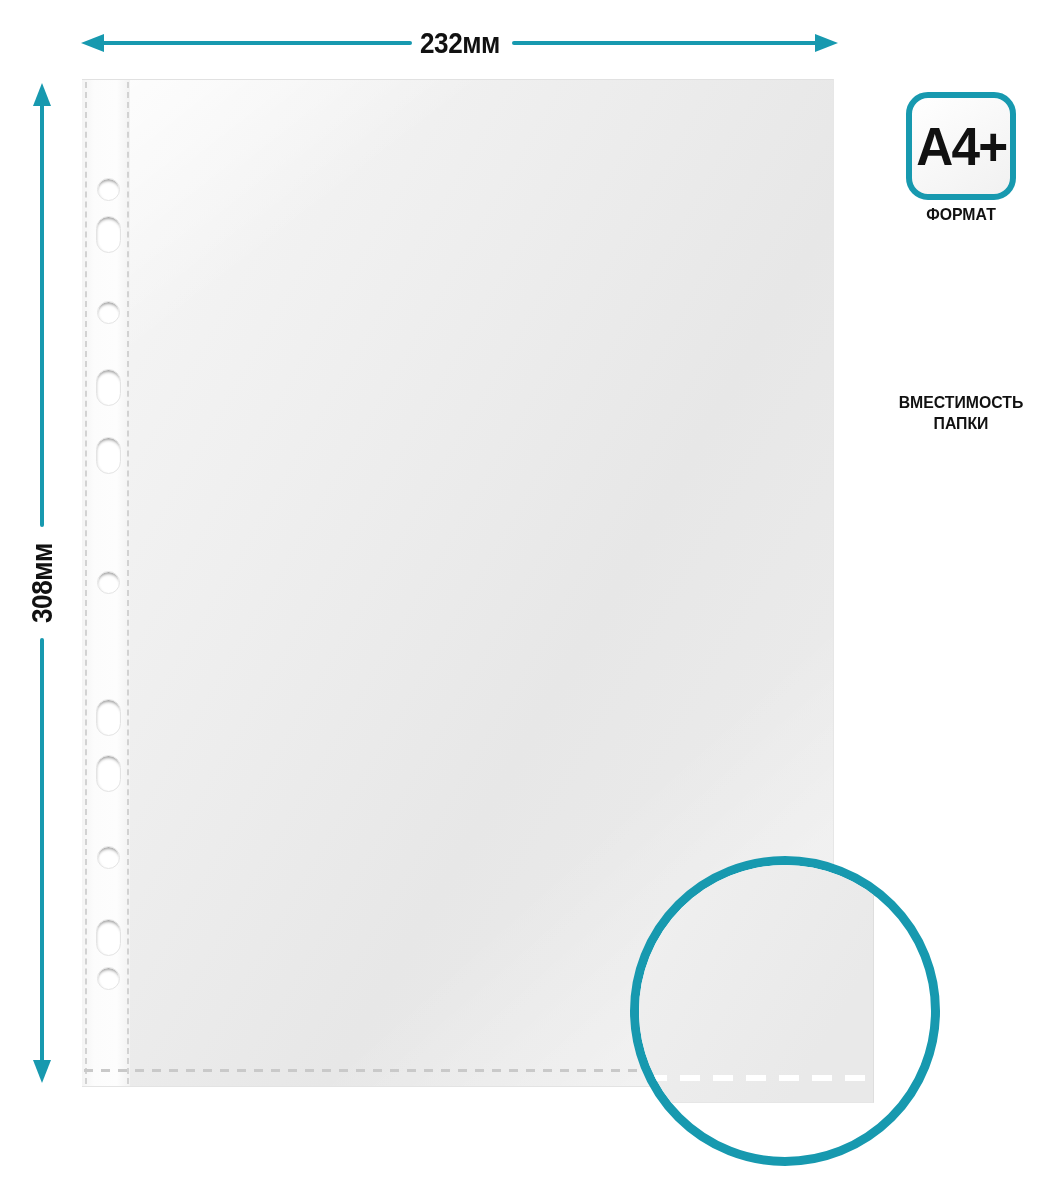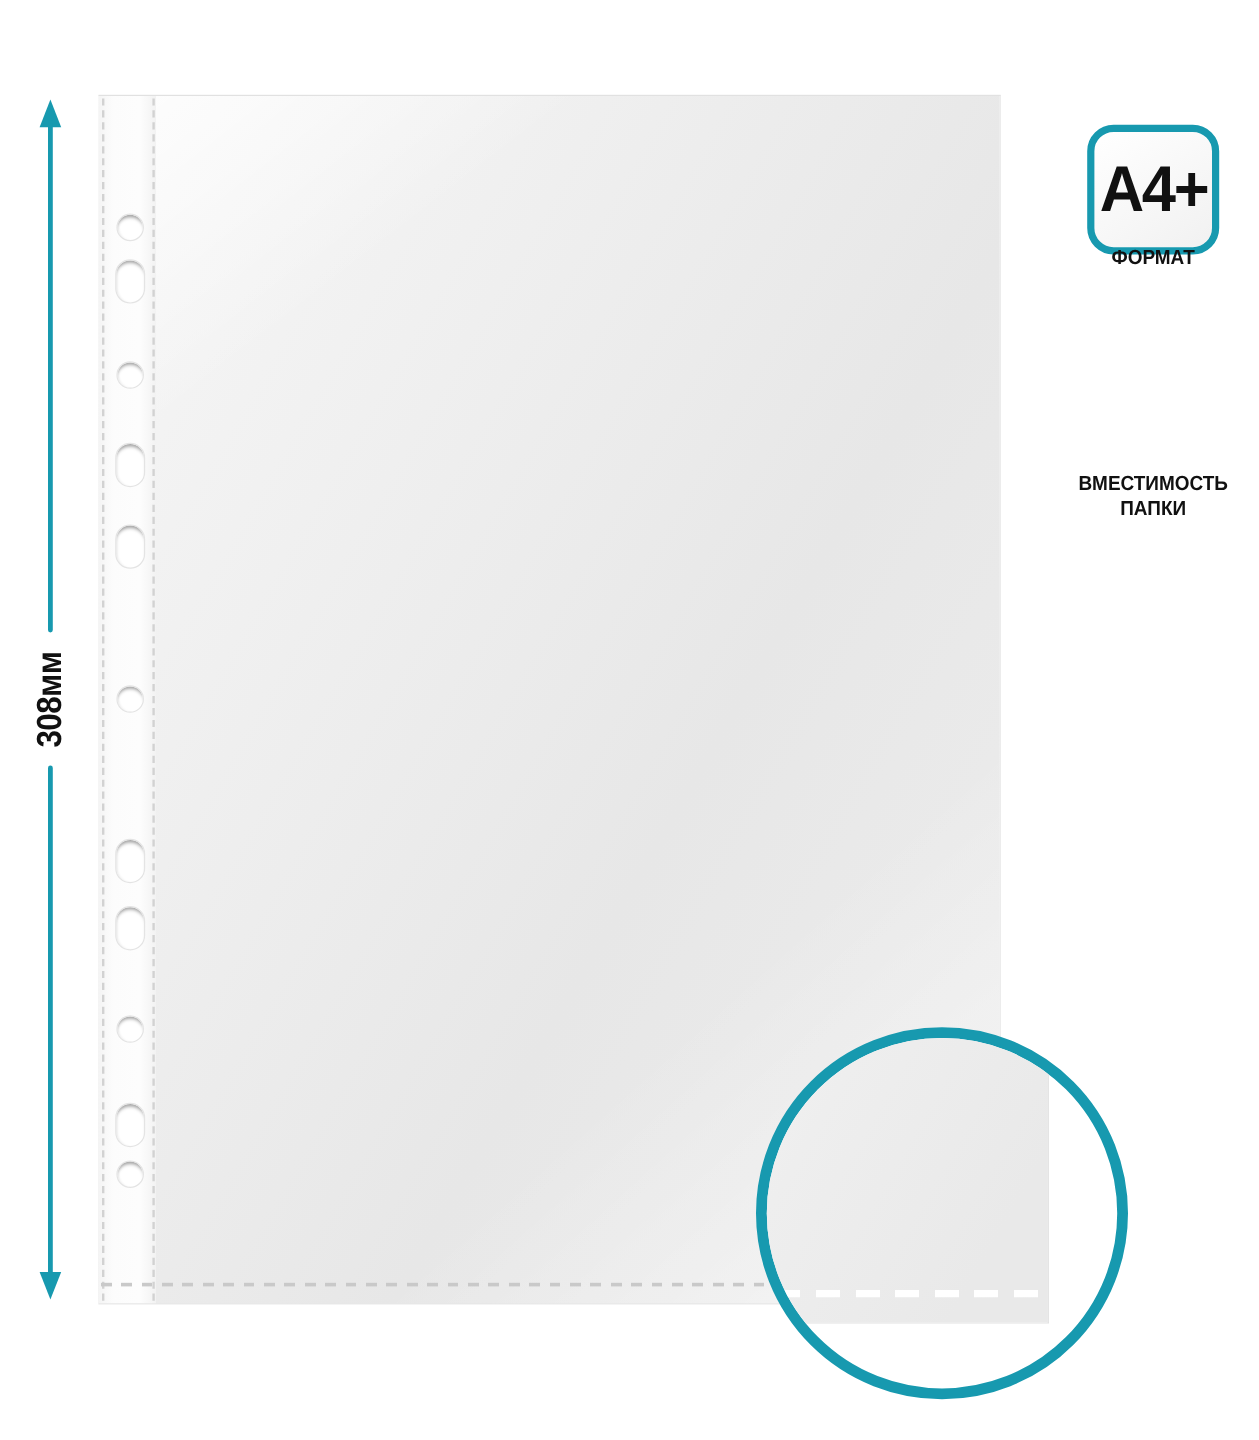--- a/index.html
+++ b/index.html
@@ -81,34 +81,41 @@
     background:repeating-linear-gradient(90deg,#ffffff 0 20px,rgba(0,0,0,0) 20px 33px);
   }
 
   
   .badge{
     position:absolute;width:110px;height:108px;box-sizing:border-box;
     border:6px solid var(--accent);border-radius:22px;
     background:linear-gradient(145deg,#ffffff 0%,#f1f1f1 100%);
     display:flex;flex-direction:column;align-items:center;justify-content:center;
   }
-  .badge-a4{left:906px;top:104px;}
+  .badge-a4{left:906px;top:92px;}
   .badge-cap{left:906px;top:272px;}
   .badge-value{font-size:54px;font-weight:700;letter-spacing:-2px;transform:scaleX(.95);line-height:1;}
   .badge-value-num{font-size:48px;}
   .badge-unit{font-size:21px;font-weight:700;transform:scaleX(.95);margin-top:3px;letter-spacing:0;}
   .caption{position:absolute;text-align:center;font-weight:700;font-size:17px;transform:scaleX(.93);line-height:1.22;}
   .cap-a4{left:896px;top:205px;width:130px;}
   .cap-cap{left:876px;top:393px;width:170px;}
 </style>
 </head>
 <body>
 
 <div class="canvas">
 
+  <div class="harrow">
+    <span class="ah ah-left"></span>
+    <span class="hline hline-l"></span>
+    <span class="dim-label">232мм</span>
+    <span class="hline hline-r"></span>
+    <span class="ah ah-right"></span>
+  </div>
 
   <div class="varrow">
     <span class="ah ah-up"></span>
     <span class="vline vline-t"></span>
     <span class="dim-label-v">308мм</span>
     <span class="vline vline-b"></span>
     <span class="ah ah-down"></span>
   </div>
 
   <div class="sheet">

